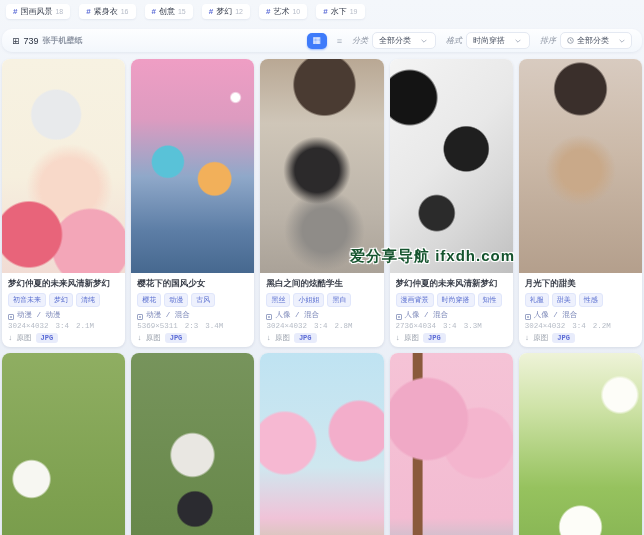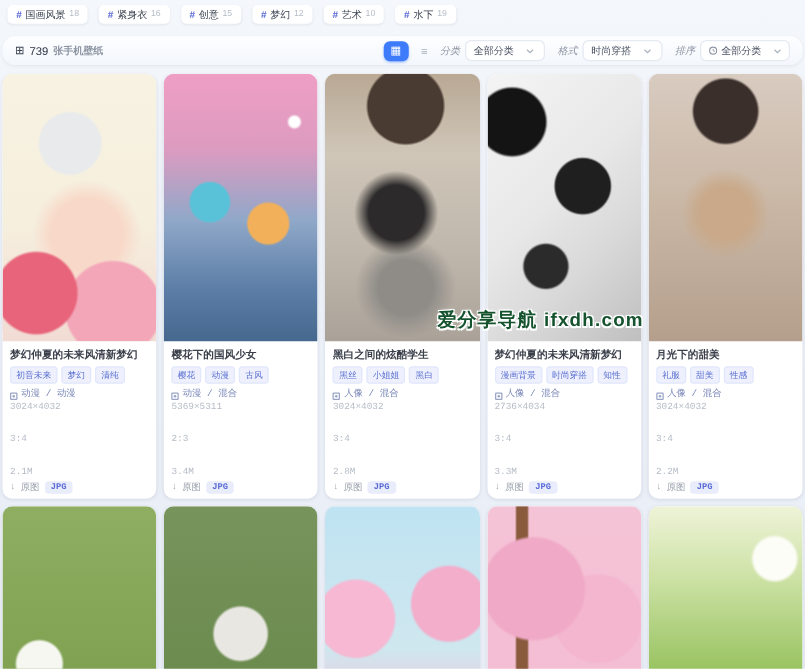--- a/index.html
+++ b/index.html
@@ -66,21 +66,21 @@
     text-overflow:ellipsis; margin-bottom:3px;
   }
   .chip-row { display:flex; gap:3px; margin-bottom:3px; }
   .chip {
     background:#eef1fd; border:1px solid #e0e6fb; color:#5a6fd0;
     font-size:7px; padding:1px 4px; border-radius:3px; white-space:nowrap; cursor:pointer;
   }
   .cat-line { display:flex; align-items:flex-end; gap:3px; color:#7b87b8; font-size:7.5px; margin-bottom:2px; }
   .cat-icon { width:6px; height:6px; border:1px solid #9aa4c6; border-radius:1px; position:relative; }
   .cat-icon::after { content:""; position:absolute; left:1px; top:1px; width:2px; height:2px; background:#9aa4c6; border-radius:50%; }
-  .meta-line { display:flex; gap:18px; color:#b6bcc6; font-size:7.5px; margin-bottom:3px;flex-direction:column; }
+  .meta-line { display:flex; gap:7px; color:#b6bcc6; font-size:7.5px; margin-bottom:3px; }
   .dl-line { display:flex; align-items:center; gap:4px; }
   .dl-icon { color:#9aa1ac; font-size:7.5px; }
   .dl-label { color:#9aa1ac; font-size:7.5px; }
   .fmt-badge {
     background:#e8ecfb; color:#5b6bd6; font-size:7px; font-weight:bold;
     padding:1px 5px; border-radius:3px;
   }
 
   
   .watermark {

